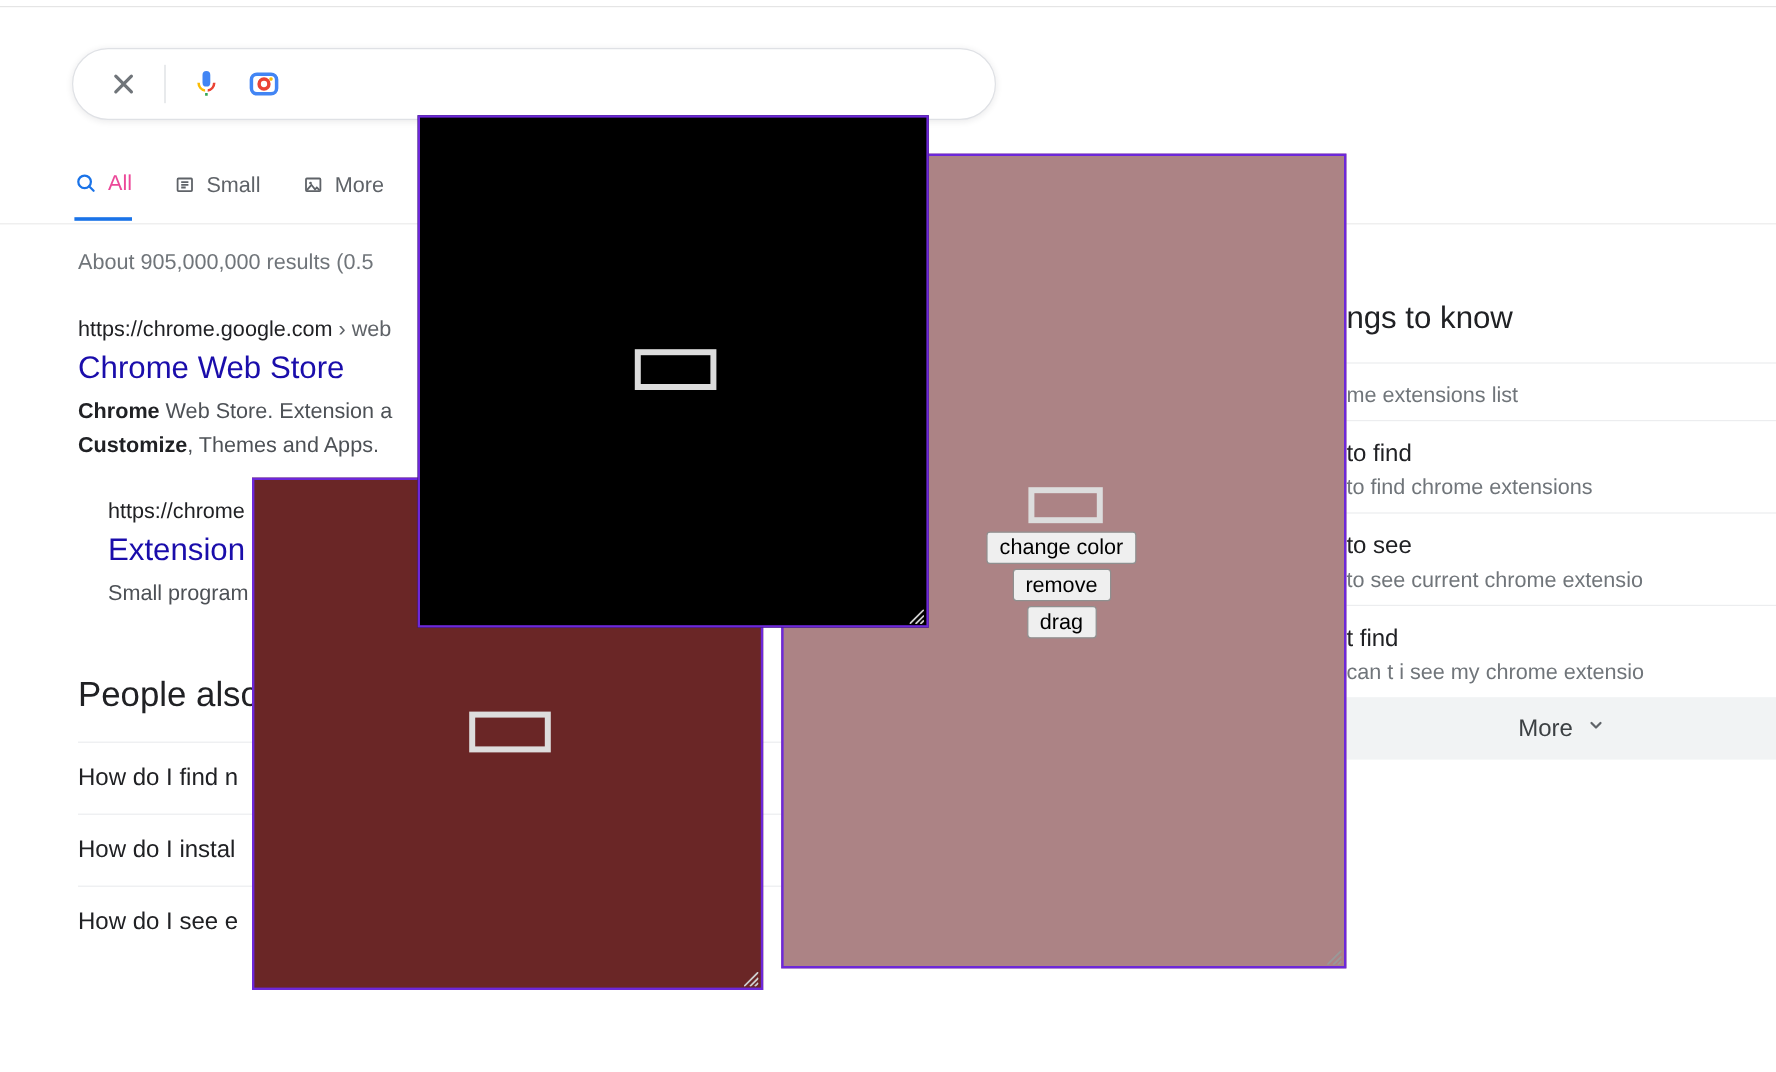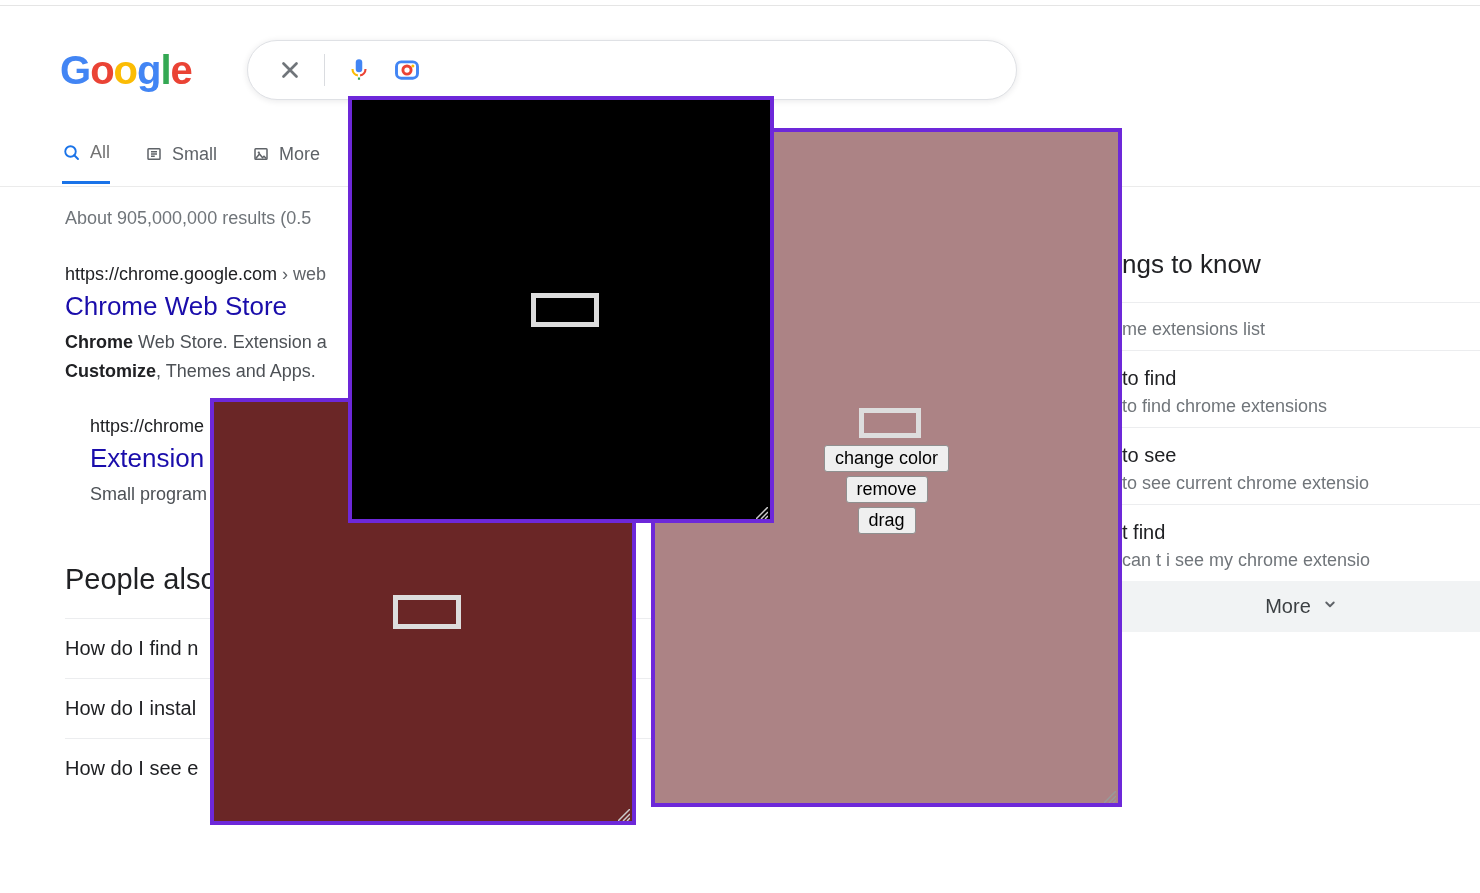--- a/index.html
+++ b/index.html
@@ -81,21 +81,21 @@
     color: #5f6368;
   }
   .tab {
     display: flex;
     align-items: center;
     gap: 8px;
     padding-bottom: 18px;
     cursor: pointer;
   }
   .tab.active {
-    color: #737373;
+    color: #ec4899;
     border-bottom: 3px solid #1a73e8;
   }
   .tab-icon {
     width: 20px; height: 20px;
     display: flex; align-items:center; justify-content:center;
   }
   .tab-divider {
     position: absolute;
     top: 186px;
     left: 0; right: 0;
@@ -187,21 +187,21 @@
     gap: 10px;
     background: #f1f3f4;
     padding: 14px 0;
     font-size: 20px;
     color: #3c4043;
     cursor: pointer;
   }
   
   .overlay {
     position: absolute;
-    border: 4px solid #6d28d9;
+    border: 2px solid #6d28d9;
   }
   .overlay .resize-handle {
     position: absolute;
     right: 2px; bottom: 2px;
     width: 12px; height: 12px;
   }
   .overlay .inner-rect {
     position: absolute;
     border: 5px solid #ddd;
     width: 68px; height: 34px;
@@ -256,23 +256,20 @@
     stroke-width: 1.5;
   }
   .light .resize-svg { stroke: #ccc; }
 </style>
 </head>
 <body>
 
 <div class="top-divider"></div>
 
 <div class="header">
-  <div class="logo">
-    <span class="g-blue">G</span><span class="g-red">o</span><span class="g-yellow">o</span><span class="g-blue">g</span><span class="g-green">l</span><span class="g-red">e</span>
-  </div>
   <div class="search-box">
     <div class="search-icons">
       <div class="icon-btn">
         <svg width="26" height="26" viewBox="0 0 24 24">
             <path fill="none" stroke="#70757a" stroke-width="2.5" stroke-linecap="round" d="M6 6l12 12M18 6L6 18"></path>
           </svg>
       </div>
       <div class="vdiv"></div>
       <div class="icon-btn">
         <svg width="26" height="26" viewBox="0 0 24 24">

